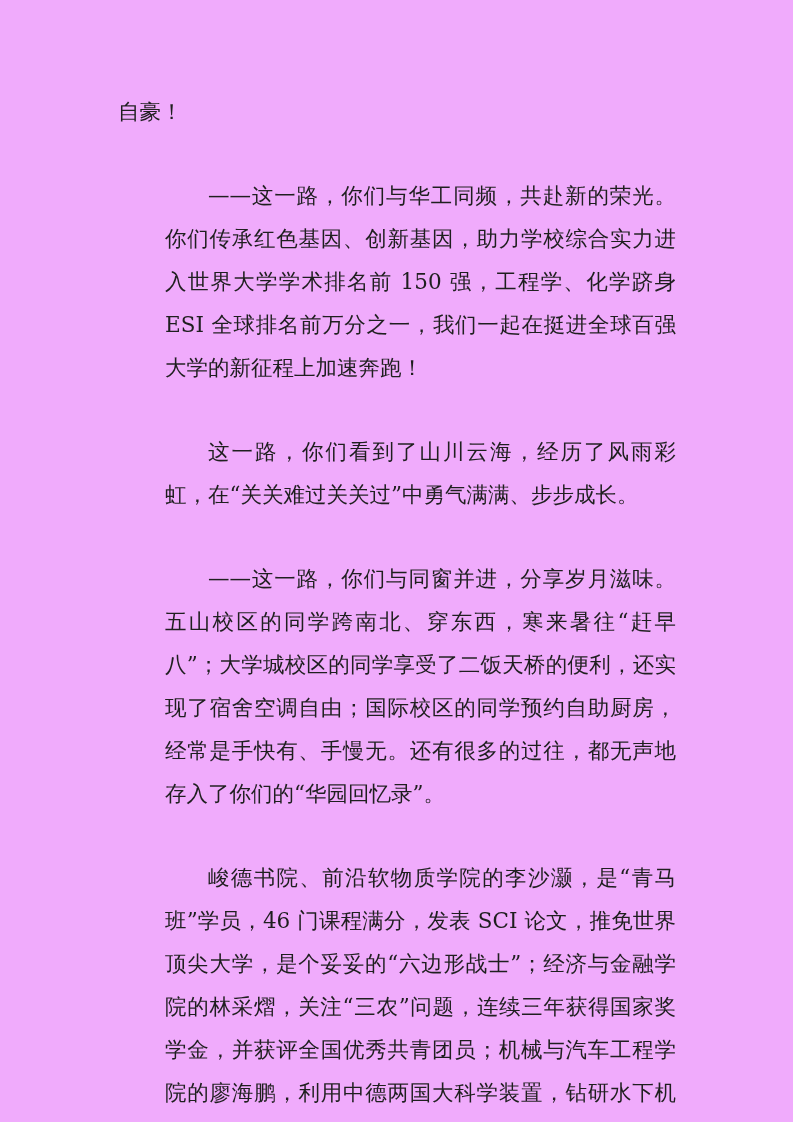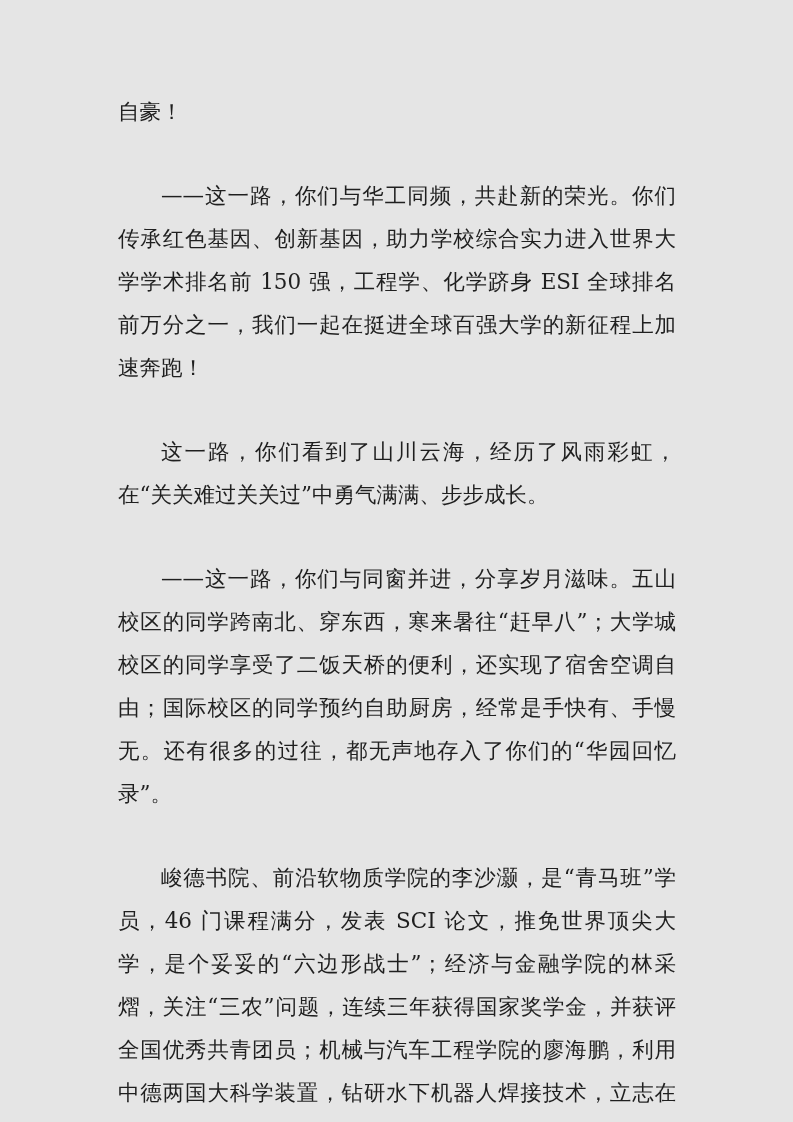--- a/index.html
+++ b/index.html
@@ -5,36 +5,37 @@
   html, body {
     margin: 0;
     padding: 0;
     background: #ffffff;
   }
   .page {
     position: relative;
     box-sizing: border-box;
     width: 793px;
     height: 1122px;
-    background: #e5e5e5;
+    background: #f0abfc;
     padding: 90px 117px 0 118px;
     overflow: hidden;
     font-family: "DejaVu Serif", serif;
     font-size: 21.5px;
     line-height: 43px;
     color: #1f1f1f;
     text-align: justify;
     text-justify: inter-character;
   }
   .page p {
     margin: 0 0 41px 0;
     padding: 0;
   }
   .page p.indent {
     text-indent: 43px;
+    margin-left: 47px;
   }
 </style>
 </head>
 <body>
 
 <div class="page">
   <p>自豪！</p>
   <p class="indent">——这一路，你们与华工同频，共赴新的荣光。你们传承红色基因、创新基因，助力学校综合实力进入世界大学学术排名前 150 强，工程学、化学跻身 ESI 全球排名前万分之一，我们一起在挺进全球百强大学的新征程上加速奔跑！</p>
   <p class="indent">这一路，你们看到了山川云海，经历了风雨彩虹，在“关关难过关关过”中勇气满满、步步成长。</p>
   <p class="indent">——这一路，你们与同窗并进，分享岁月滋味。五山校区的同学跨南北、穿东西，寒来暑往“赶早八”；大学城校区的同学享受了二饭天桥的便利，还实现了宿舍空调自由；国际校区的同学预约自助厨房，经常是手快有、手慢无。还有很多的过往，都无声地存入了你们的“华园回忆录”。</p>

